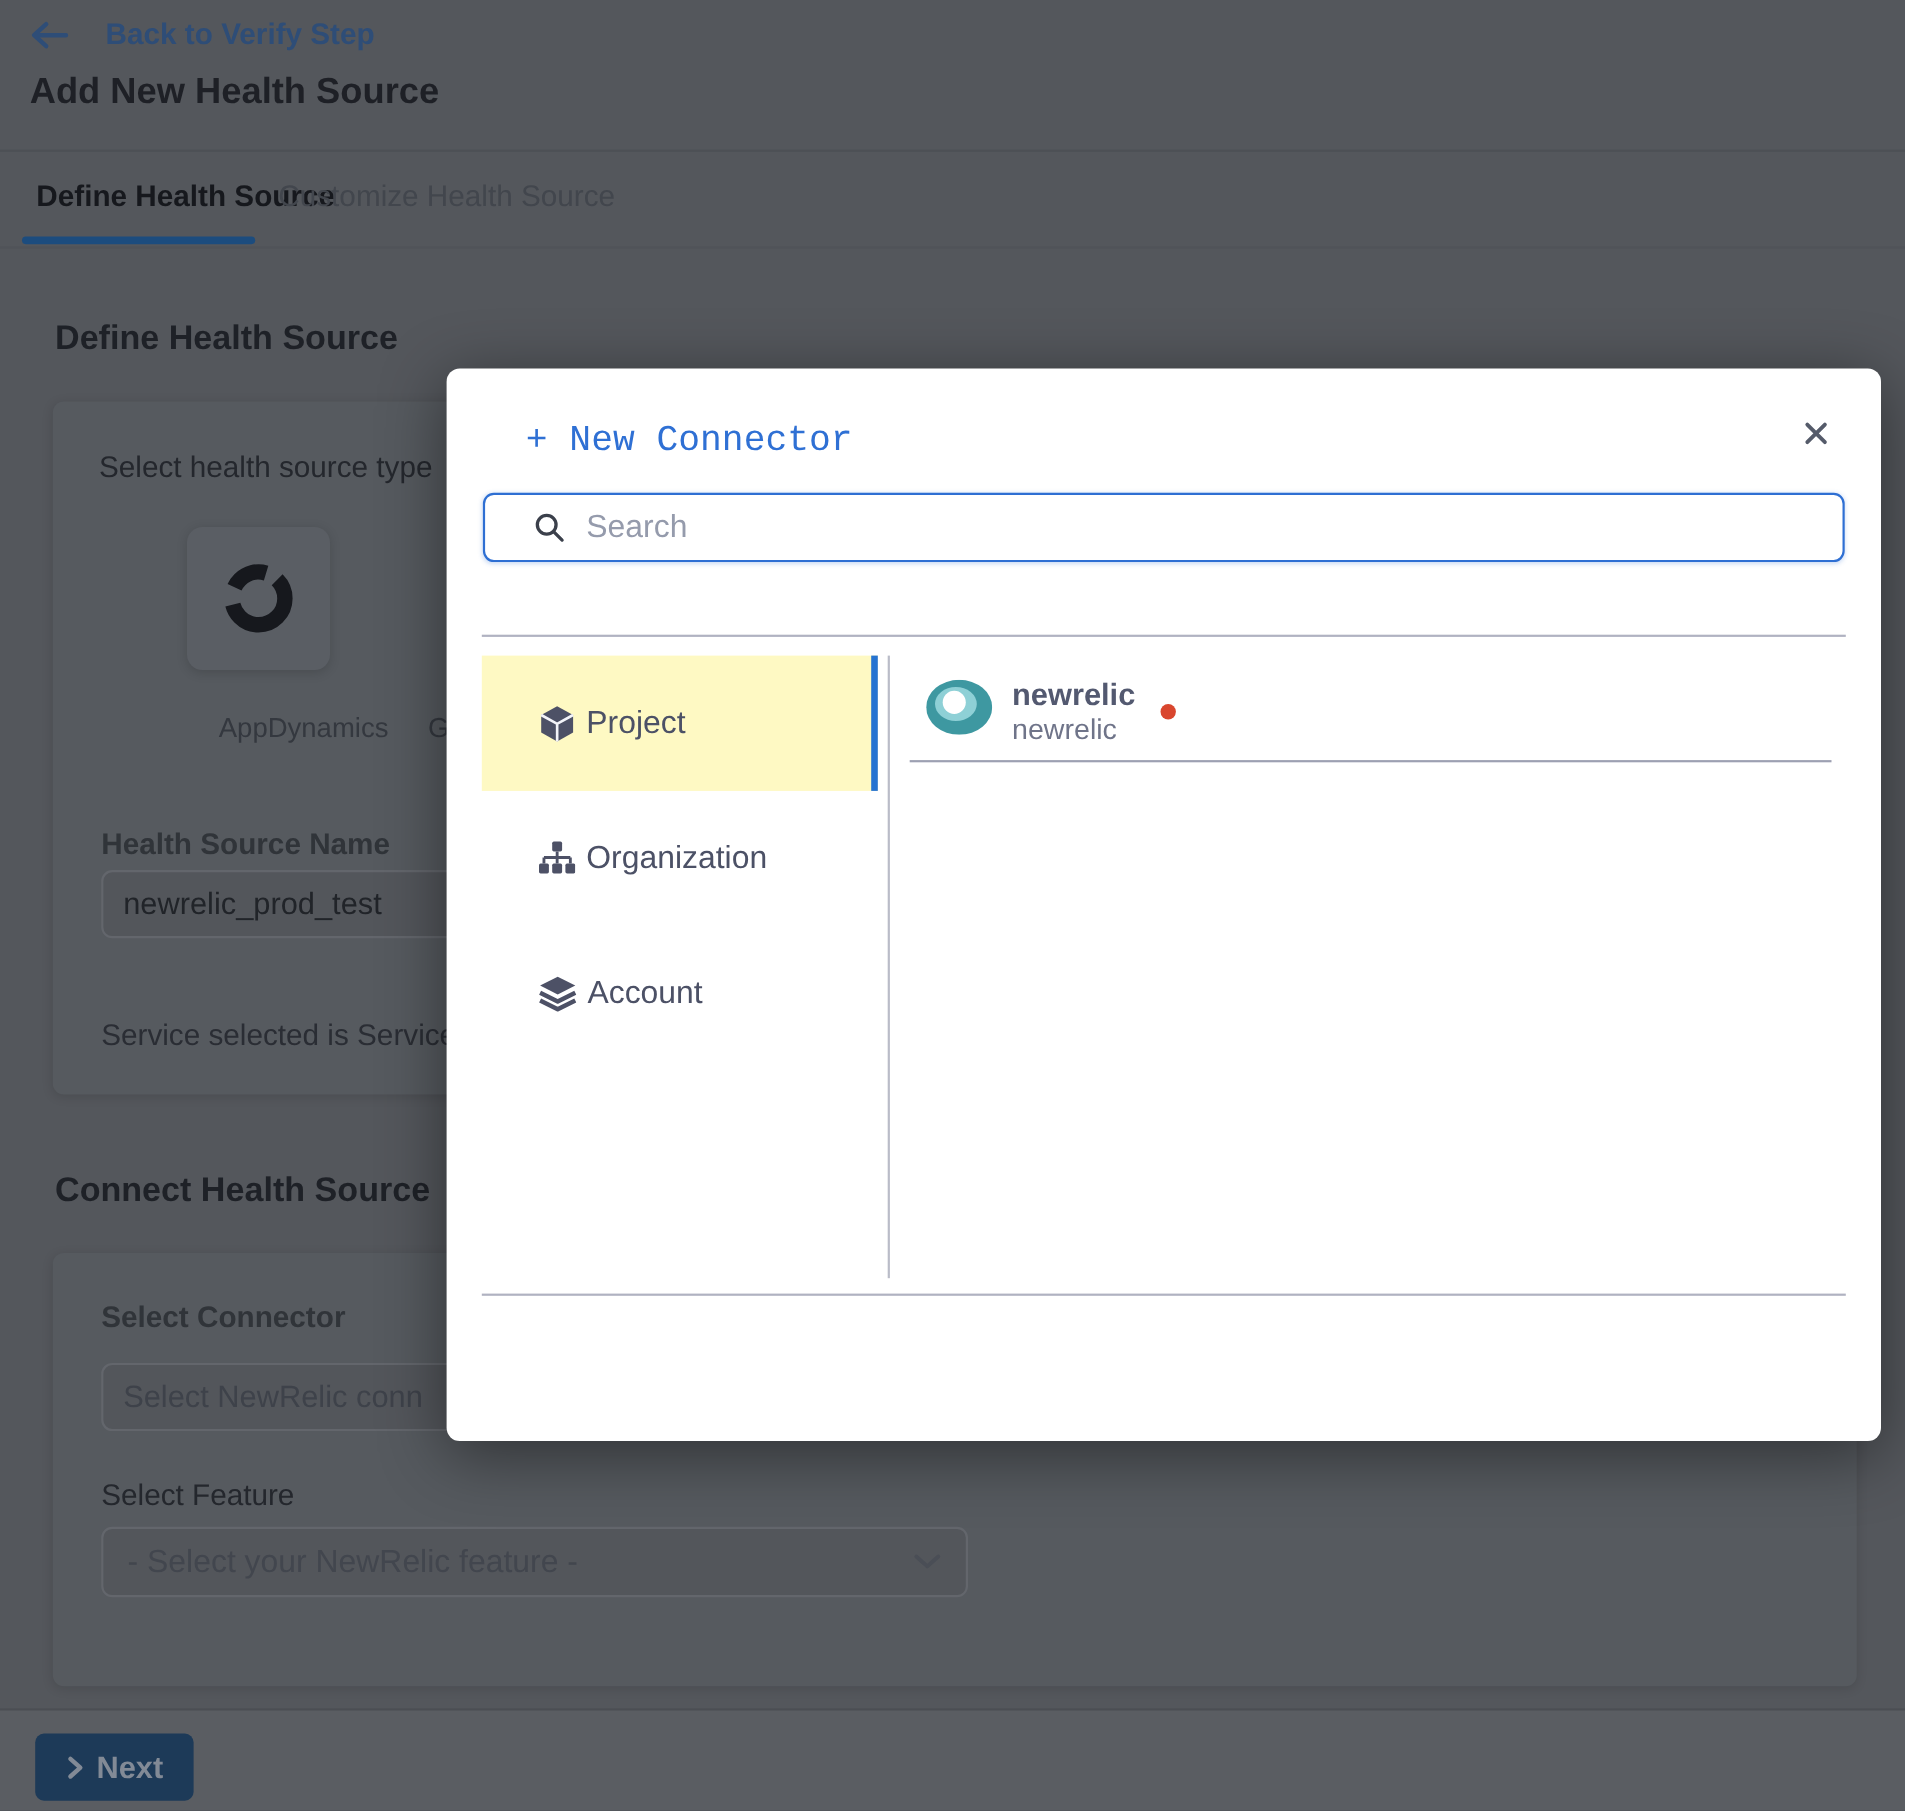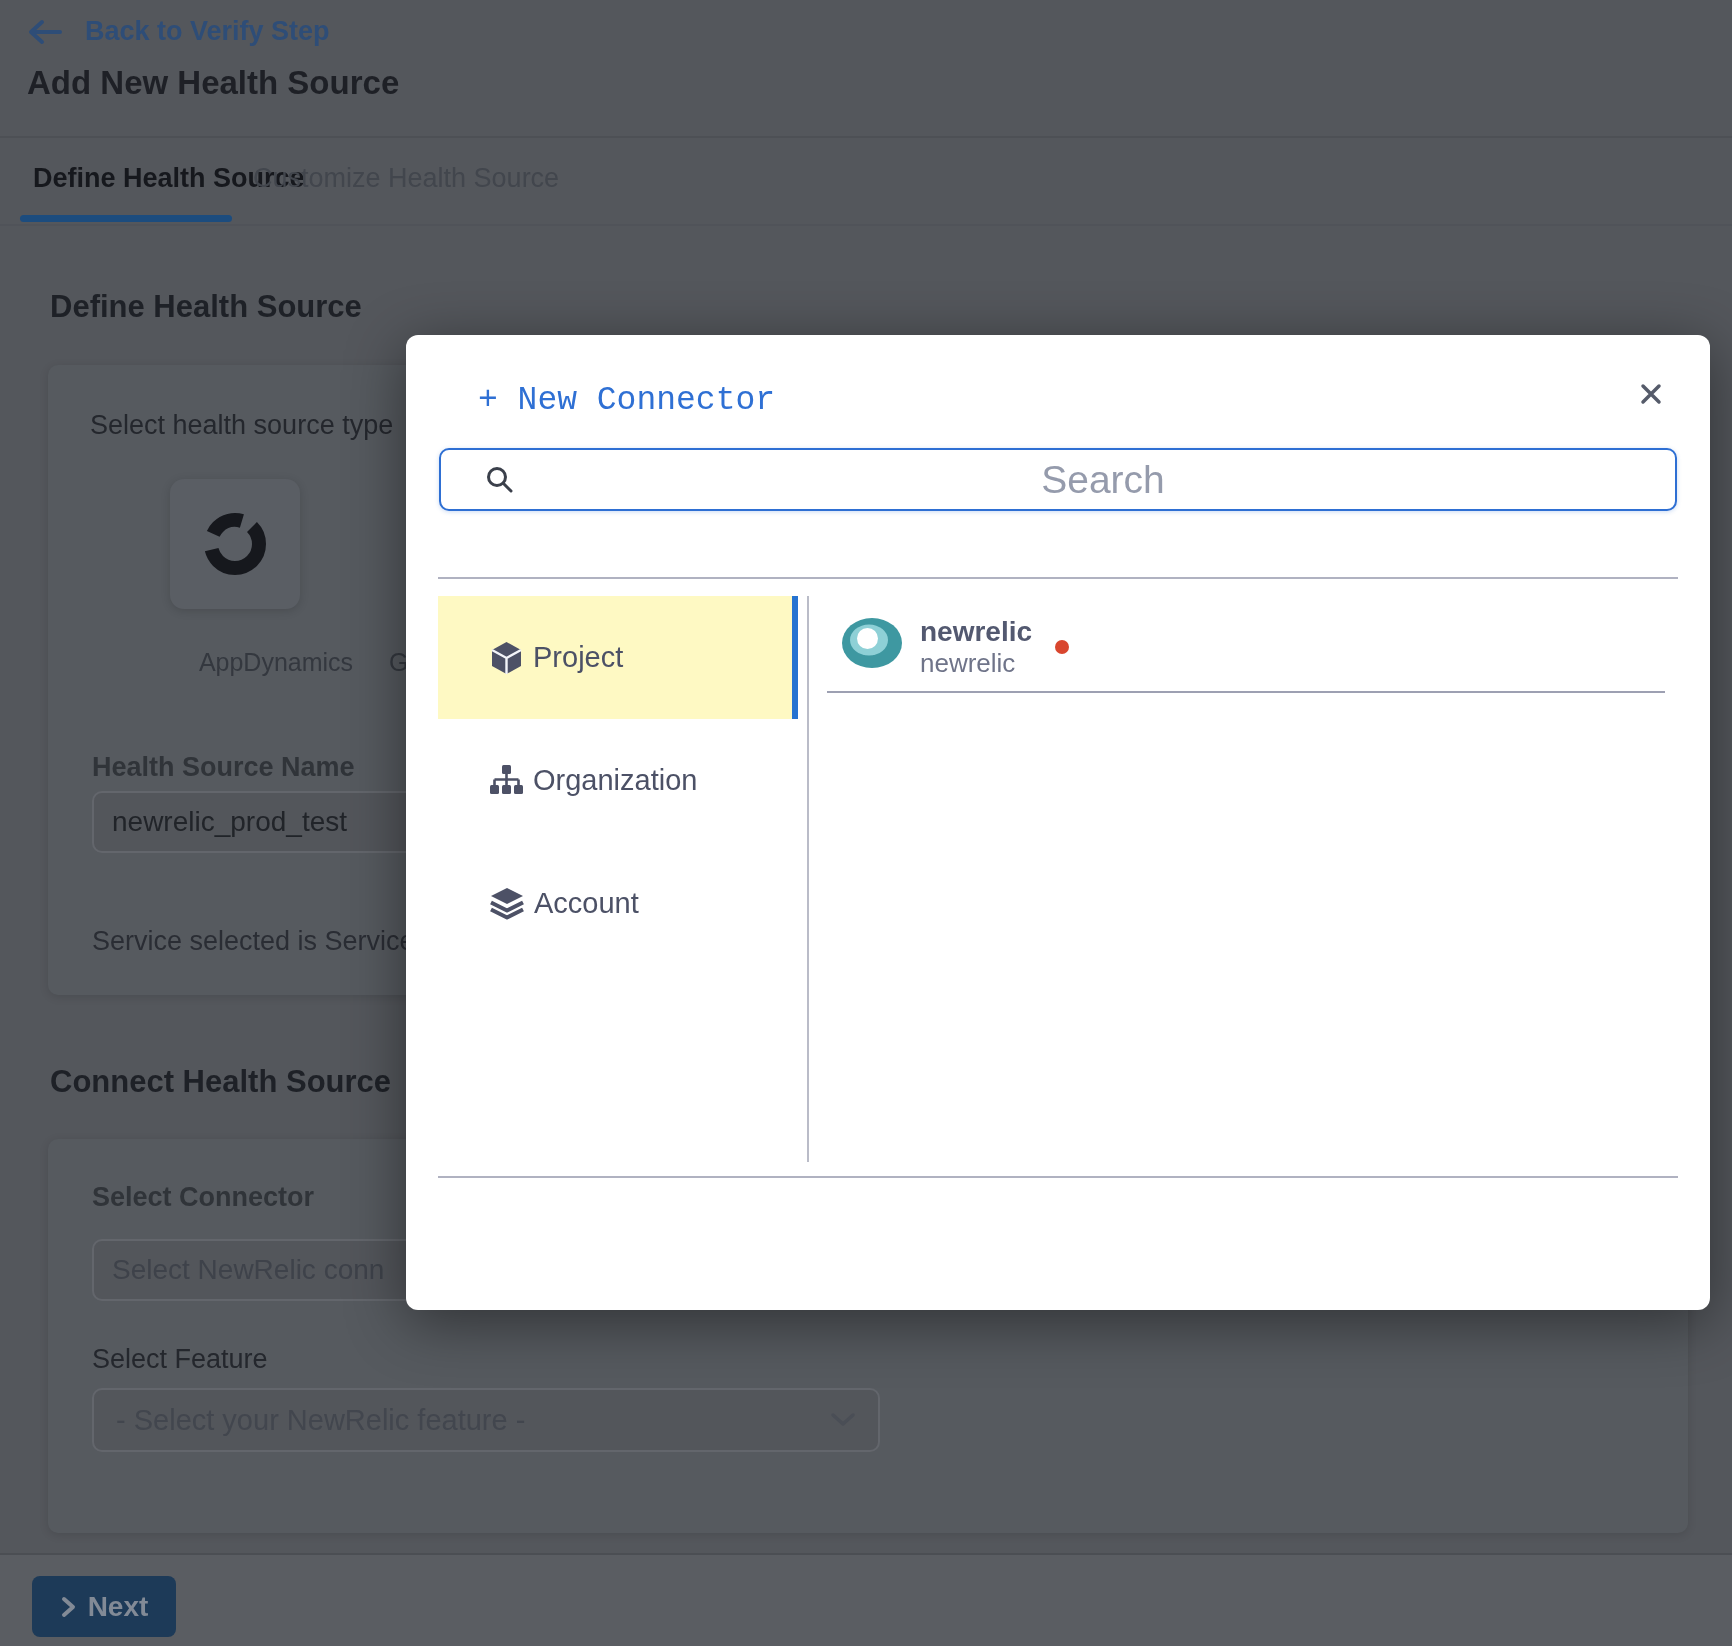--- a/index.html
+++ b/index.html
@@ -1,21 +1,21 @@
 <!DOCTYPE html>
 <html><head>
 <meta charset="utf-8">
 <style>
   html,body{margin:0;padding:0;background:#54575c;}
   #app{position:relative;width:1732px;height:1646px;background:#54575c;
        font-family:"Liberation Sans",sans-serif;overflow:hidden;}
   .abs{position:absolute;}
 
   
-  .back-row{left:27px;top:16px;display:flex;align-items:center;gap:22px;
+  .back-row{left:27px;top:16px;display:flex;align-items:center;gap:33px;
             color:#2e4d77;font-size:27px;font-weight:600;cursor:pointer;}
   .page-title{left:27px;top:64px;font-size:33px;font-weight:700;color:#1e2026;}
   .header-divider{left:0;top:136px;width:1732px;height:2px;background:#4d5055;}
   .tab{top:163px;font-size:27px;cursor:pointer;}
   .tab-define{left:33px;font-weight:700;color:#16181d;}
   .tab-customize{left:253px;font-weight:400;color:#42464d;}
   .tab-underline{left:20px;top:215px;width:212px;height:7px;border-radius:4px;background:#1c4c7e;}
   .tabs-bottom{left:0;top:224px;width:1732px;height:2px;background:#505359;}
 
   .section-h{left:50px;font-size:31px;font-weight:600;color:#1e2127;}
@@ -55,21 +55,21 @@
   
   .modal{left:406px;top:335px;width:1304px;height:975px;background:#ffffff;
          border-radius:12px;box-shadow:0 12px 60px rgba(0,0,0,0.45);}
   .link-new{left:72px;top:47px;font-size:33px;font-weight:500;color:#2f70d4;cursor:pointer;font-family:Liberation Mono, monospace;}
   .btn-close{left:1222px;top:36px;width:46px;height:46px;display:flex;align-items:center;
              justify-content:center;cursor:pointer;}
   .search{left:33px;top:113px;width:1238px;height:63px;border:2px solid #2e6fd3;border-radius:10px;
           box-sizing:border-box;display:flex;align-items:center;gap:16px;padding-left:44px;
           background:#fff;box-shadow:0 1px 4px rgba(46,111,211,0.25);}
   .search input{flex:1;border:none;outline:none;font-family:"Liberation Sans",sans-serif;
-                font-size:39px;color:#0f172a;background:transparent;text-align:center;}
+                font-size:29px;color:#0f172a;background:transparent;}
   .search input::placeholder{color:#959bac;opacity:1;}
   .mdiv{left:32px;width:1240px;height:2px;background:#b0b2c1;}
   .mdiv1{top:242px;}
   .mdiv2{top:841px;}
   .scope{left:32px;width:360px;height:123px;display:flex;align-items:center;gap:10px;
          padding-left:52px;box-sizing:border-box;font-size:29px;color:#4c5166;cursor:pointer;}
   .scope-project{top:261px;background:#fef9c3;border-right:6px solid #2673d1;}
   .scope-org{top:384px;}
   .scope-account{top:507px;}
   .vdiv{left:401px;top:261px;width:2px;height:566px;background:#babcc8;}

